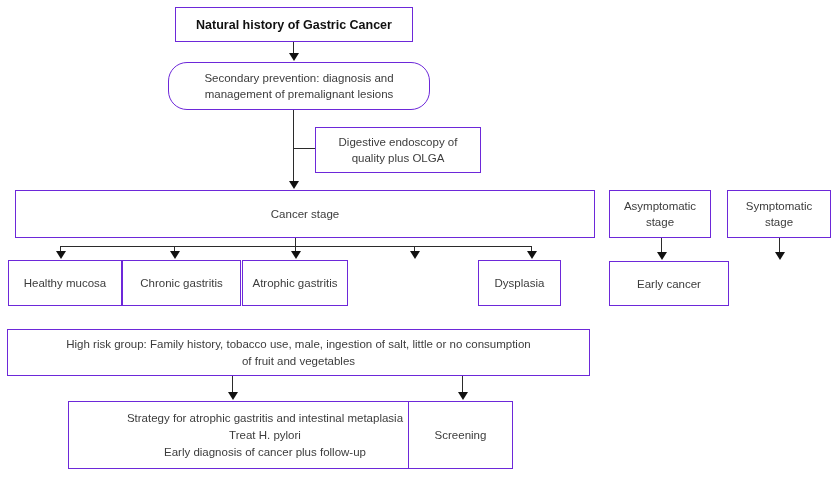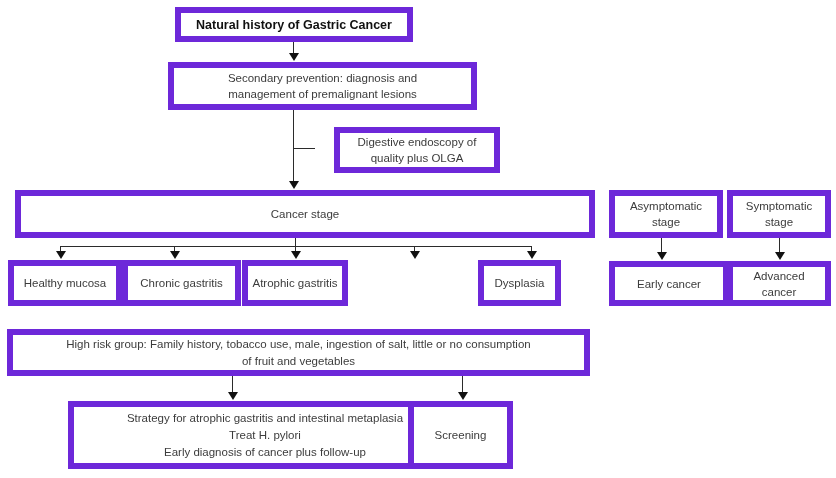--- a/index.html
+++ b/index.html
@@ -11,21 +11,21 @@
     position: relative;
     width: 836px;
     height: 478px;
     background: #ffffff;
     font-family: "Liberation Sans", sans-serif;
     overflow: hidden;
   }
   .node {
     position: absolute;
     box-sizing: border-box;
-    border: 6px solid #6d28d9;
+    border: 1px solid #6d28d9;
     background: #ffffff;
     color: #3c3c3c;
     font-size: 11.5px;
     line-height: 16px;
     display: flex;
     align-items: center;
     justify-content: center;
     text-align: center;
     white-space: pre-line;
     padding: 2px 4px;
@@ -57,47 +57,45 @@
     border-top: 8px solid #111111;
   }
 </style>
 </head>
 <body>
 
 <div class="canvas">
 
   <div class="node title" style="left:175px; top:7px; width:238px; height:35px;">Natural history of Gastric Cancer</div>
 
-  <div class="node" style="left:168px; top:62px; width:309px; height:48px;">Secondary prevention: diagnosis and
+  <div class="node" style="left:168px; top:62px; width:262px; height:48px;border-radius:19px;">Secondary prevention: diagnosis and
 management of premalignant lesions</div>
 
-  <div class="node" style="left:334px; top:127px; width:166px; height:46px;">Digestive endoscopy of
+  <div class="node" style="left:315px; top:127px; width:166px; height:46px;">Digestive endoscopy of
 quality plus OLGA</div>
 
   <div class="node" style="left:15px; top:190px; width:580px; height:48px;">Cancer stage</div>
 
   <div class="node" style="left:8px; top:260px; width:114px; height:46px;">Healthy mucosa</div>
 
   <div class="node" style="left:122px; top:260px; width:119px; height:46px;">Chronic gastritis</div>
 
   <div class="node" style="left:242px; top:260px; width:106px; height:46px;">Atrophic gastritis</div>
 
 
   <div class="node" style="left:478px; top:260px; width:83px; height:46px;">Dysplasia</div>
 
-  <div class="node" style="left:609px; top:190px; width:114px; height:48px;">Asymptomatic
+  <div class="node" style="left:609px; top:190px; width:102px; height:48px;">Asymptomatic
 stage</div>
 
   <div class="node" style="left:727px; top:190px; width:104px; height:48px;">Symptomatic
 stage</div>
 
   <div class="node" style="left:609px; top:261px; width:120px; height:45px;">Early cancer</div>
 
-  <div class="node" style="left:727px; top:261px; width:104px; height:45px;">Advanced
-cancer</div>
 
   <div class="node wide" style="left:7px; top:329px; width:583px; height:47px;">High risk group: Family history, tobacco use, male, ingestion of salt, little or no consumption
 of fruit and vegetables</div>
 
   <div class="node wide" style="left:68px; top:401px; width:394px; height:68px;">Strategy for atrophic gastritis and intestinal metaplasia
 Treat H. pylori
 Early diagnosis of cancer plus follow-up</div>
 
   <div class="node" style="left:408px; top:401px; width:105px; height:68px;text-align:center;">Screening</div>
 

